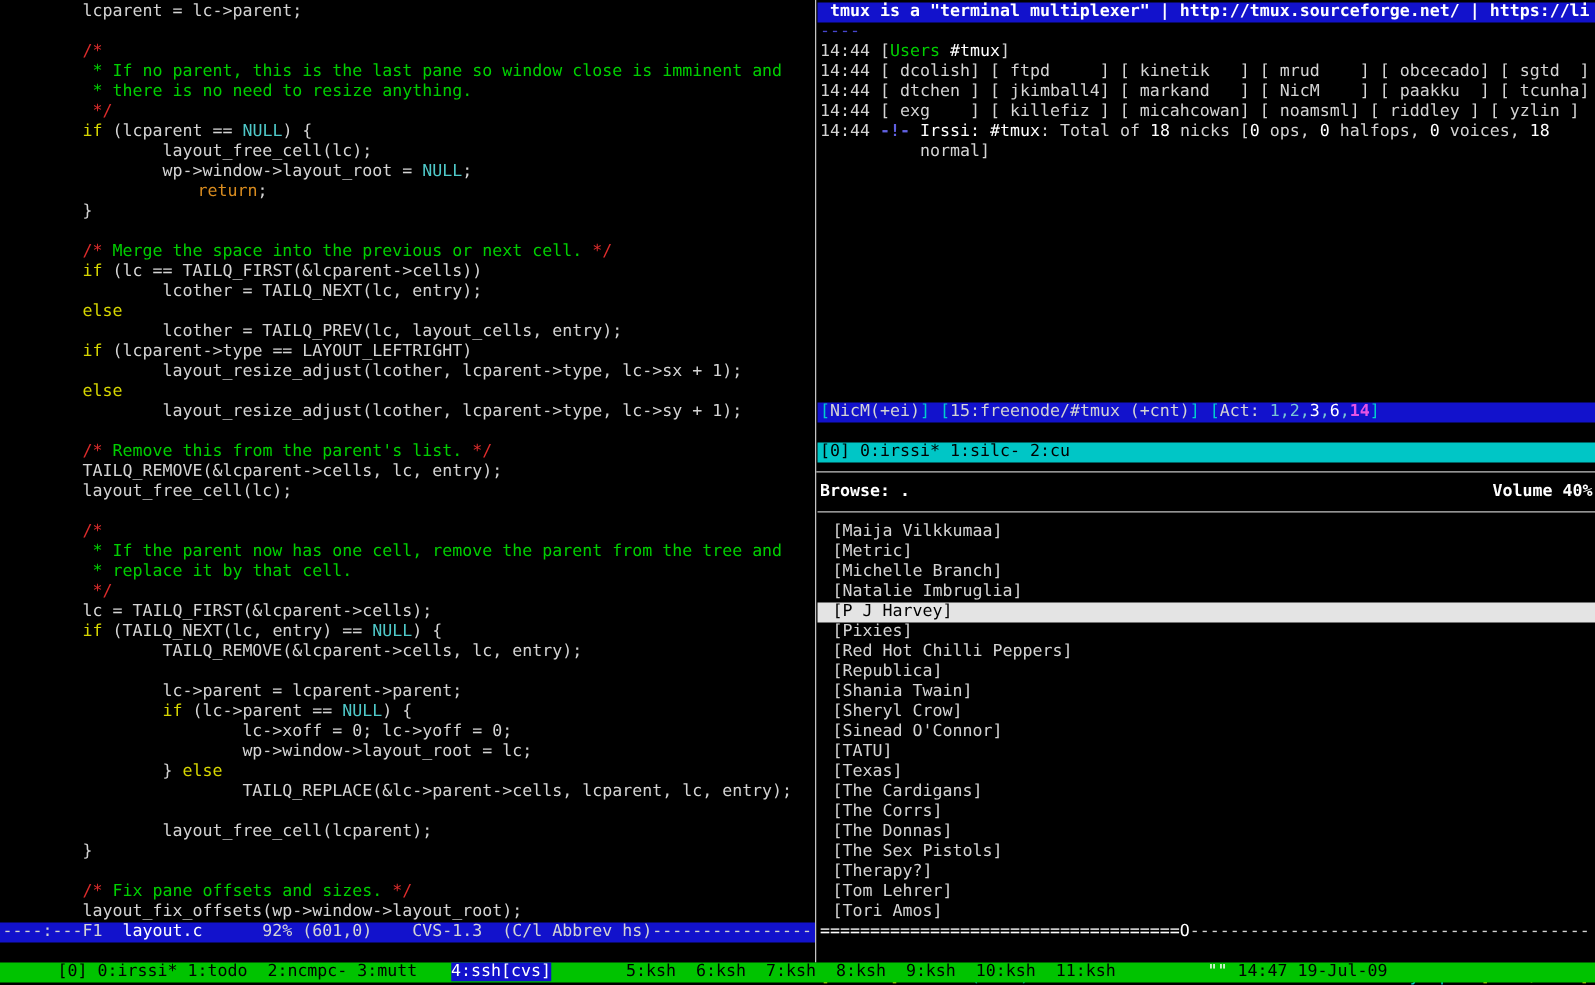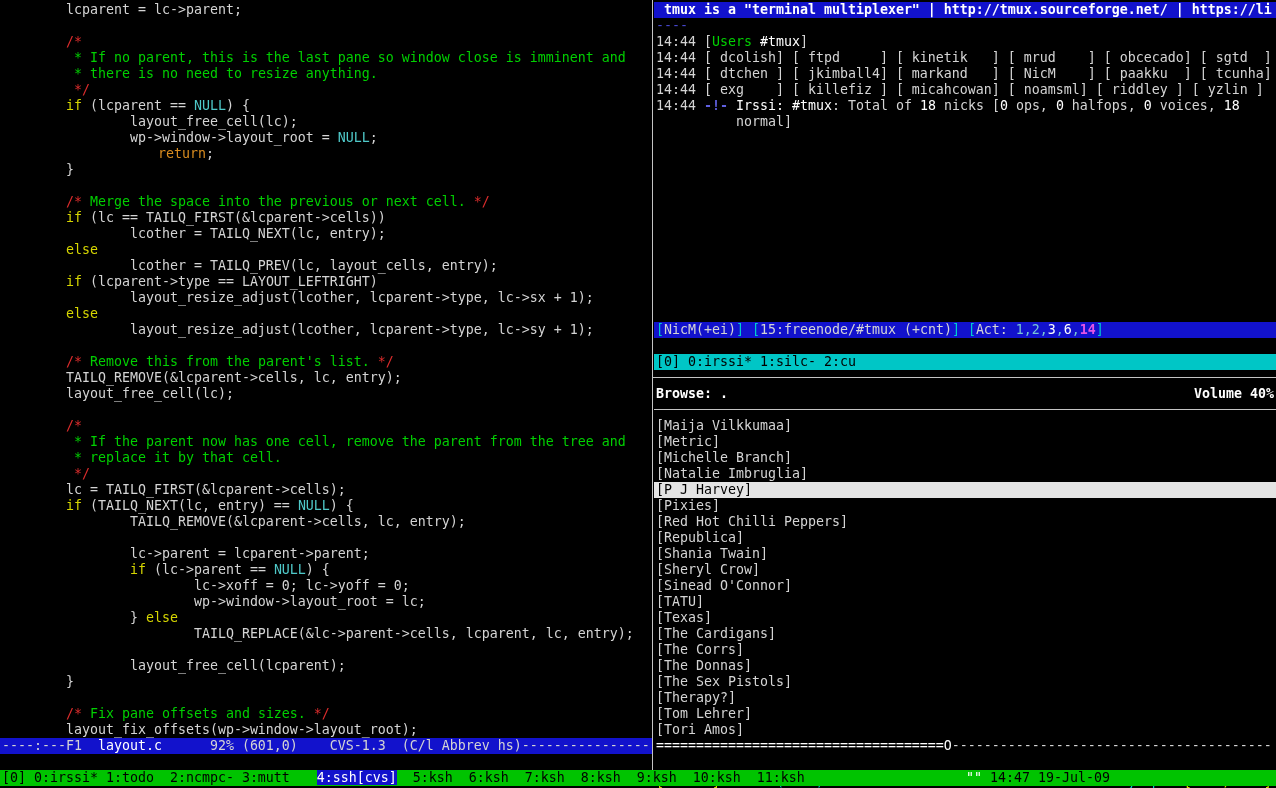--- a/index.html
+++ b/index.html
@@ -14,37 +14,37 @@
   .cg{color:var(--green);}
   .cr{color:var(--red);}
   .cy{color:var(--yellow);}
   .co{color:var(--orange);margin-left:28px;}
   .cn{color:var(--nullCyan);}
   .cc{color:var(--bracketCyan);}
   .cp{color:var(--paleCyan);text-align:center;}
   .cm{color:var(--magenta);font-weight:bold;}
   .ci{color:var(--midBlue);font-weight:bold;}
   .ct{color:var(--contBlue);}
-  .ck{color:#000;}
+  .ck{color:#000;margin-left:44px;}
   
   #emacs-code{left:2px;top:2px;width:648px;height:736px;}
   #emacs-modeline{left:0;top:738px;width:650px;height:16px;background:var(--blueBg);color:var(--fg);padding-left:2px;}
   #vborder{left:652px;top:0;width:1px;height:770px;background:var(--border);}
   #hborder{left:653px;top:377px;width:623px;height:1px;background:var(--border);}
   #irssi-topic{left:654px;top:2px;width:622px;height:16px;background:var(--blueBg);color:var(--bold);font-weight:bold;padding-left:2px;}
   #irssi-lines{left:656px;top:18px;width:620px;height:112px;}
   #irssi-actbar{left:654px;top:322px;width:622px;height:16px;background:var(--blueBg);padding-left:2px;}
   #irssi-input{left:656px;top:338px;width:620px;height:16px;color:var(--fg);}
   #inner-tmux-bar{left:654px;top:354px;width:622px;height:16px;background:var(--cyanBg);color:#000;padding-left:2px;}
   #ncmpc-header{left:654px;top:386px;width:622px;height:16px;color:var(--bold);font-weight:bold;}
   #ncmpc-header .right{position:absolute;right:2px;top:0;}
   #ncmpc-header .left{position:absolute;left:2px;top:0;}
   #ncmpc-sep{left:654px;top:409px;width:622px;height:1px;background:var(--border);}
   #ncmpc-list{left:654px;top:418px;width:622px;height:320px;color:var(--fg);}
-  #ncmpc-list .line{padding-left:2px;}
+  #ncmpc-list .line{padding-left:12px;}
   #ncmpc-list .sel{background:var(--selBg);color:#000;}
   #ncmpc-progress{left:656px;top:738px;width:620px;height:16px;}
   #ncmpc-status{left:656px;top:754px;width:620px;height:16px;margin-top:20px;}
   #tmux-bar{left:0;top:770px;width:1276px;height:16px;background:var(--greenBg);color:#000;padding-left:2px;}
   #tmux-bar .cur-win{background:var(--blueBg);color:var(--bold);margin-left:11px;}
   #tmux-bar-right{position:absolute;right:2px;top:770px;height:16px;white-space:pre;color:#000;}
   #tmux-bar-right .quotes{color:var(--bold);}
 </style>
 </head>
 <body>

